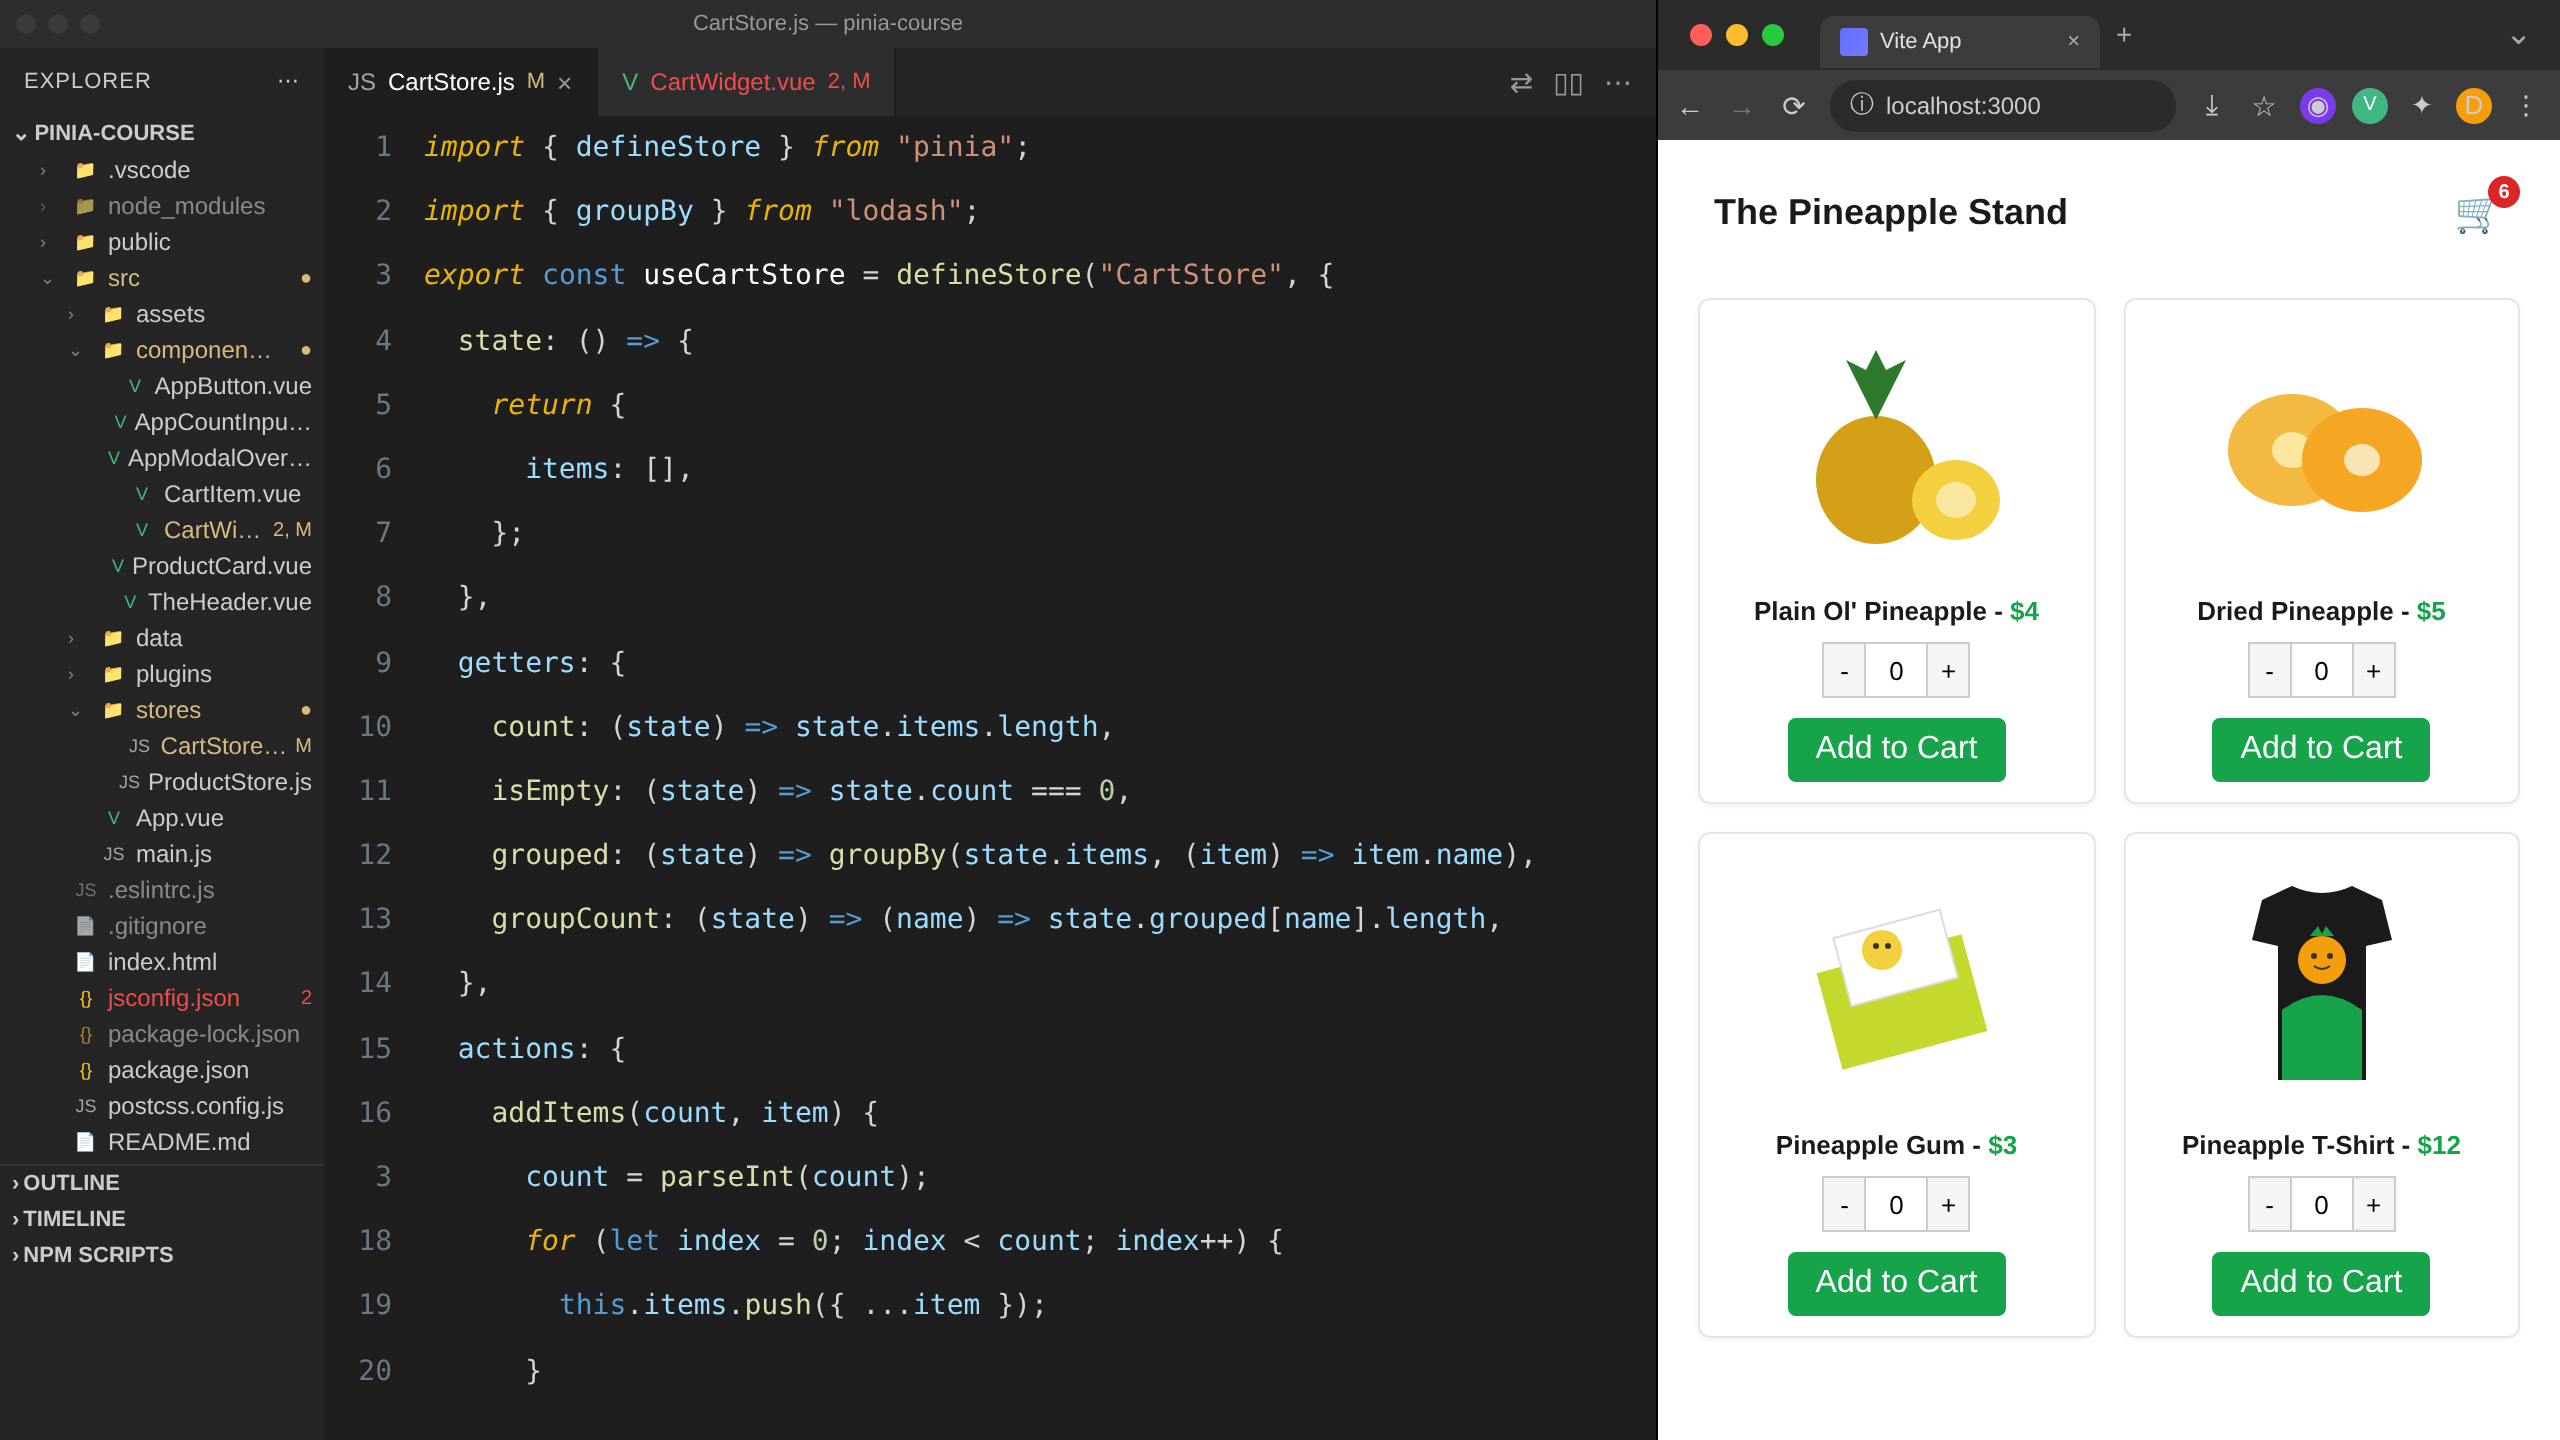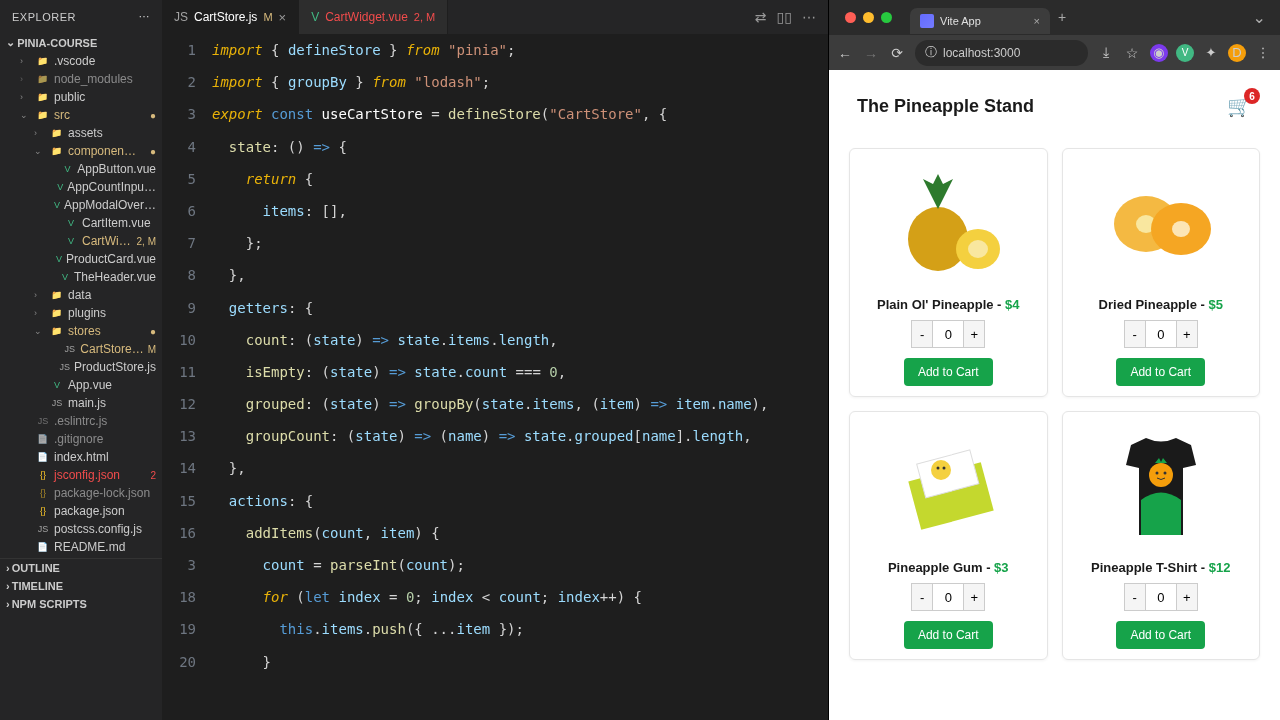--- a/index.html
+++ b/index.html
@@ -68,30 +68,38 @@
 .cart { position: relative; font-size: 20px; }
 .cart-badge { position: absolute; top: -6px; right: -8px; background: #dc2626; color: #fff; border-radius: 50%; font-size: 10px; width: 16px; height: 16px; display: flex; align-items: center; justify-content: center; font-weight: 600; }
 .products { display: grid; grid-template-columns: 1fr 1fr; gap: 14px; padding: 0 4px; }
 .card { border: 1px solid #e5e5e5; border-radius: 6px; padding: 10px; text-align: center; box-shadow: 0 1px 3px rgba(0,0,0,0.05); }
 .prod-img { width: 100%; height: 130px; display: flex; align-items: center; justify-content: center; margin-bottom: 8px; }
 .prod-name { font-size: 13px; font-weight: 700; color: #1a1a1a; margin-bottom: 8px; }
 .price { color: #16a34a; }
 .qty { display: flex; justify-content: center; align-items: center; margin-bottom: 10px; }
 .qty button { width: 22px; height: 28px; border: 1px solid #ccc; background: #f5f5f5; cursor: pointer; font-size: 13px; }
 .qty input { width: 30px; height: 28px; text-align: center; border: 1px solid #ccc; border-left: none; border-right: none; font-size: 13px; }
-.add-btn { background: #16a34a; color: #fff; border: none; padding: 7px 14px; border-radius: 4px; font-size: 12px; cursor: pointer; }
+.add-btn { background: #16a34a; color: #fff; border: none; padding: 7px 14px; border-radius: 4px; font-size: 16px; cursor: pointer; }
 .pineapple-whole { width: 130px; height: 110px; position: relative; }
 .dried { width: 120px; height: 110px; }
 .gum { width: 125px; height: 100px; }
 .tshirt { width: 100px; height: 115px; }
 </style>
 </head>
 <body>
 
 <div class="vscode">
+  <div class="titlebar">
+    <div class="traffic">
+        <span></span>
+        <span></span>
+        <span></span>
+      </div>
+    <div class="title">CartStore.js — pinia-course</div>
+  </div>
   <div class="main">
     <div class="sidebar">
       <div class="sidebar-header">
         <span>EXPLORER</span>
         <span>⋯</span>
       </div>
       <div class="section-header">
         <span class="chev">⌄</span>
           <span>PINIA-COURSE</span>
       </div>

